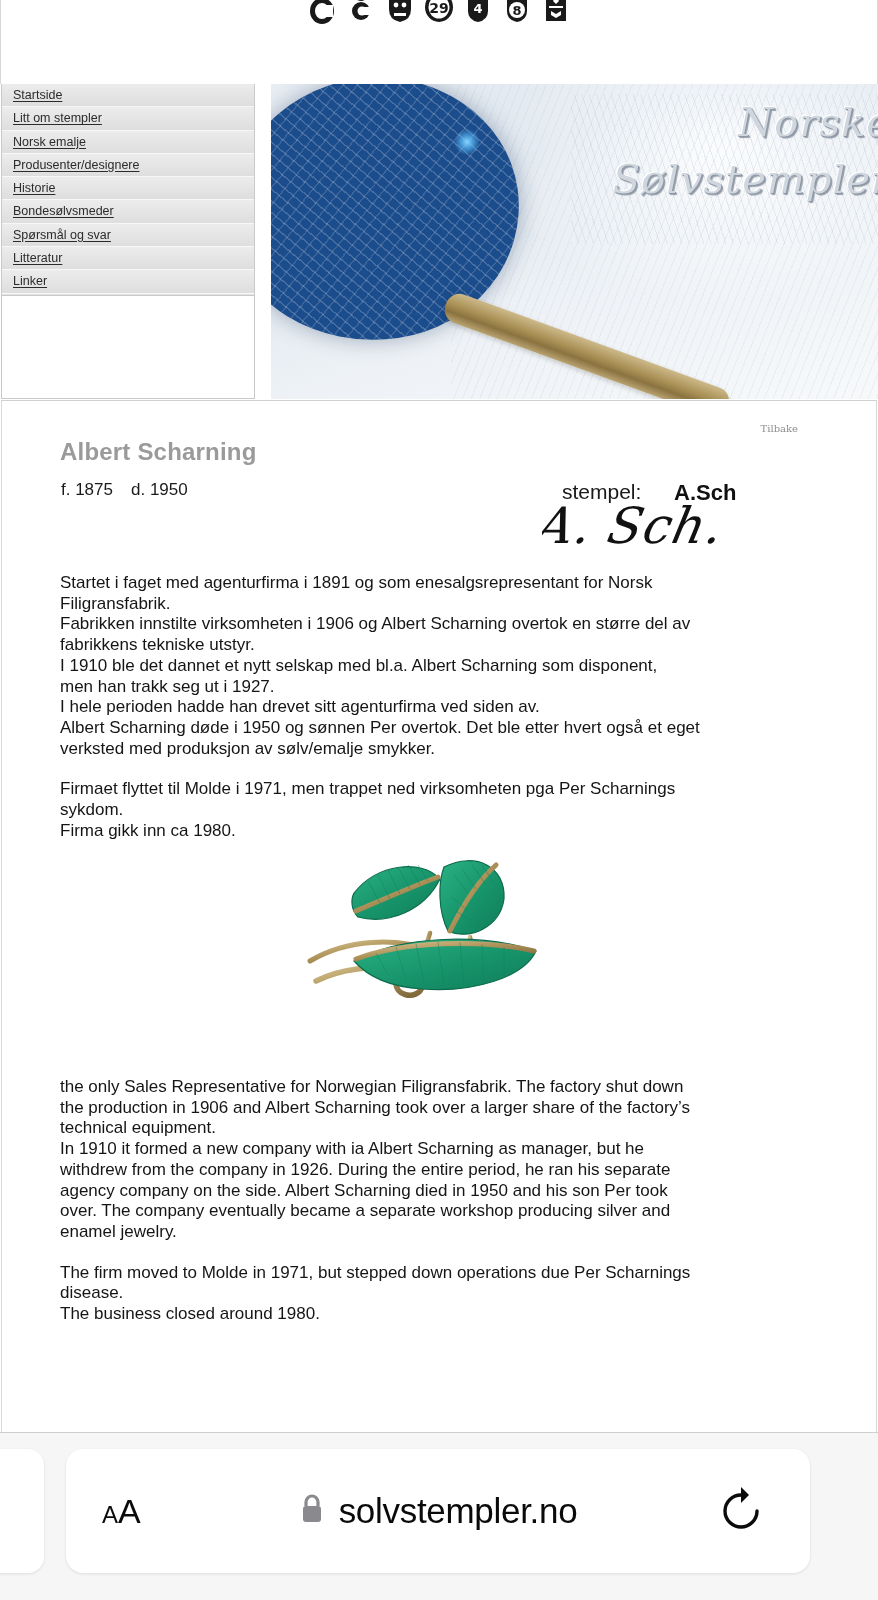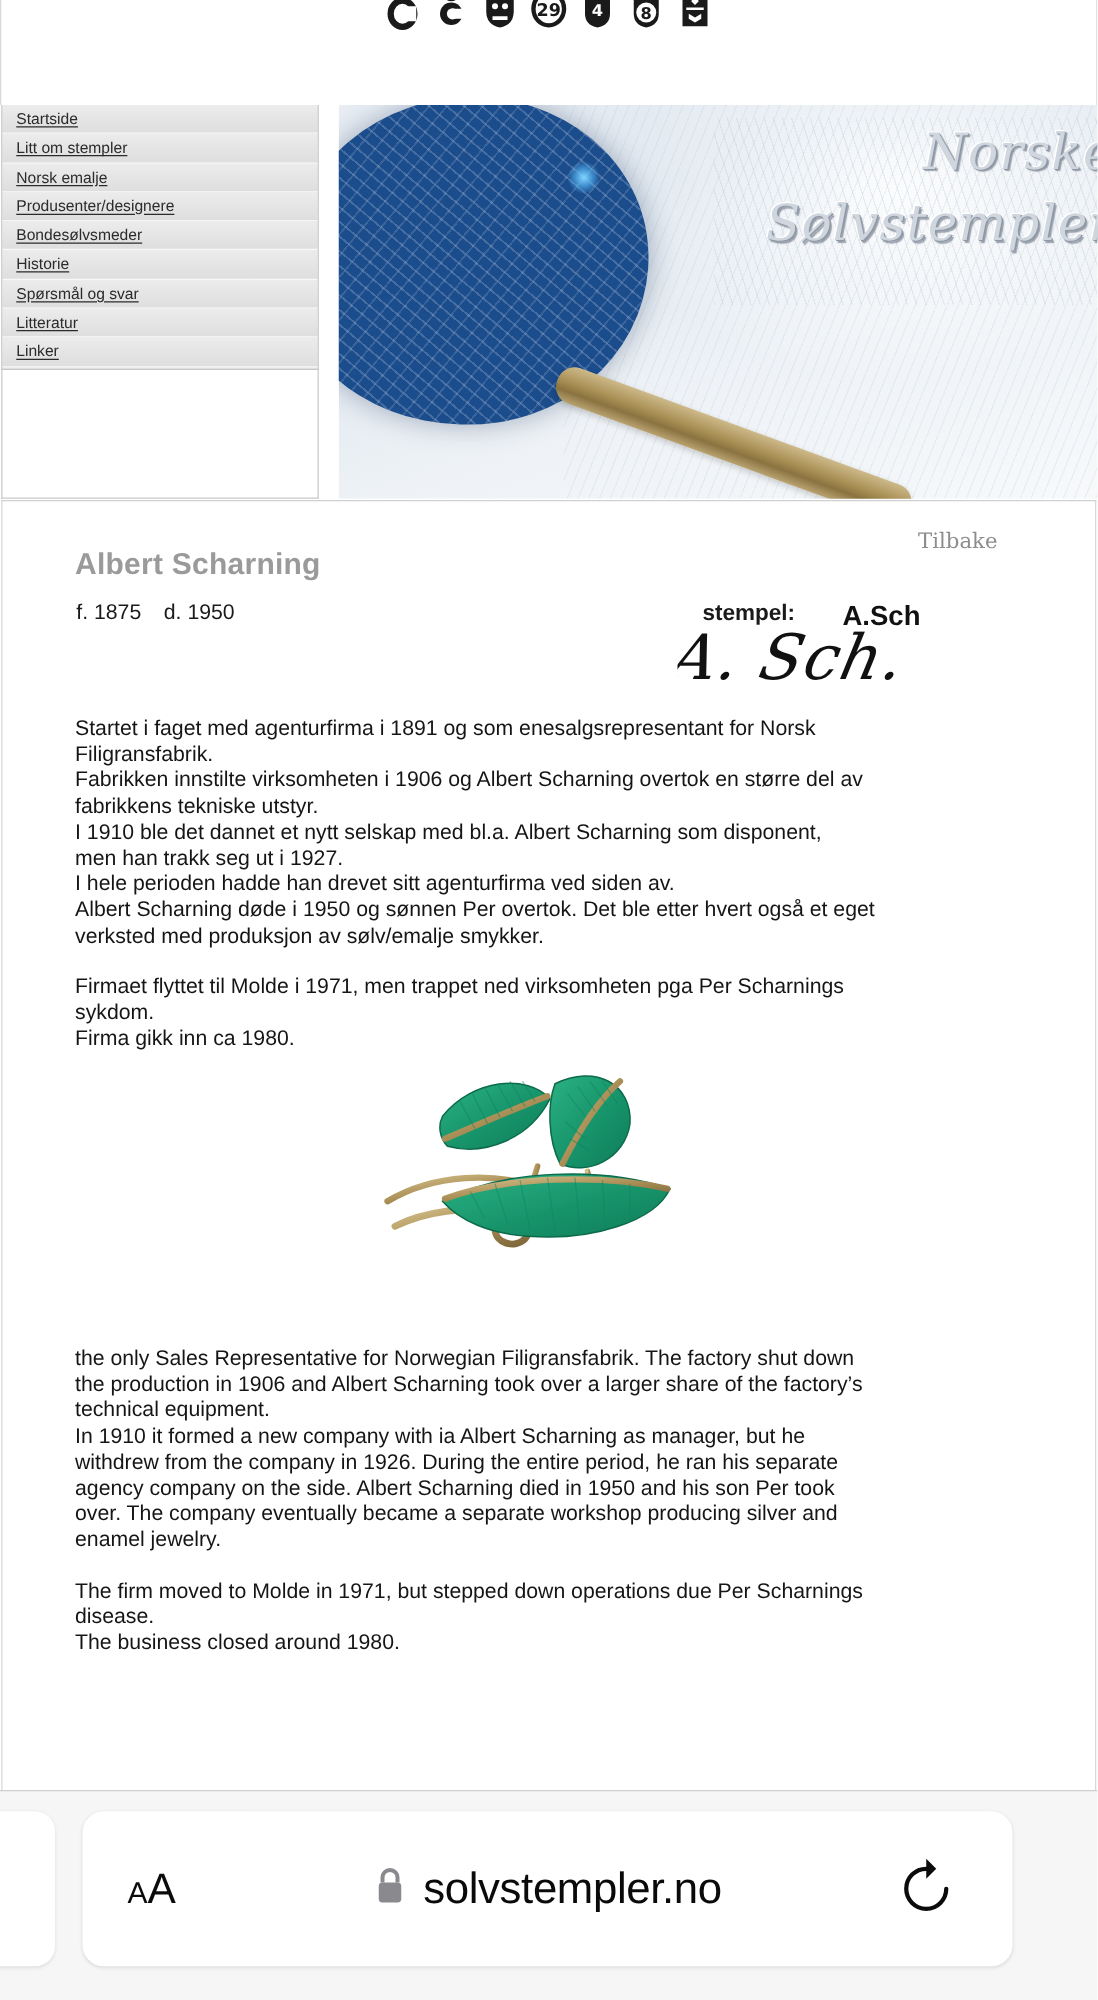--- a/index.html
+++ b/index.html
@@ -210,21 +210,21 @@
     border-top: 1px solid #d0d0d0;
     border-left: 1px solid #d8d8d8;
     border-right: 1px solid #d8d8d8;
     overflow: hidden;
   }
 
   .tilbake {
     position: absolute;
     right: 78px; top: 22px;
     font-family: "DejaVu Serif", serif;
-    font-size: 17px;
+    font-size: 10px;
     color: #8d8d8d;
     cursor: pointer;
   }
 
   .person-name {
     position: absolute;
     left: 58px; top: 37px;
     font-size: 24px;
     font-weight: bold;
     color: #9a9a9a;
@@ -235,23 +235,22 @@
     position: absolute;
     left: 59px; top: 79px;
     font-size: 17px;
     color: #1a1a1a;
   }
   .life-dates .d { margin-left: 18px; margin-top: 19px; }
 
   .stempel-label {
     position: absolute;
     left: 560px; top: 79px;
-    font-size: 18px;
+    font-size: 21px;
     color: #1a1a1a;
-    font-weight: bold;
   }
   .stempel-value {
     position: absolute;
     left: 672px; top: 79px;
     font-size: 22px;
     font-weight: bold;
     color: #111111;
   }
 
   .signature-img {
@@ -429,22 +428,22 @@
       </div>
     </div>
 
     <div class="header-region">
 
       <nav class="sidebar">
         <a class="nav-item"><span>Startside</span></a>
         <a class="nav-item"><span>Litt om stempler</span></a>
         <a class="nav-item"><span>Norsk emalje</span></a>
         <a class="nav-item"><span>Produsenter/designere</span></a>
+        <a class="nav-item"><span>Historie</span></a>
         <a class="nav-item"><span>Bondesølvsmeder</span></a>
-        <a class="nav-item"><span>Historie</span></a>
         <a class="nav-item"><span>Spørsmål og svar</span></a>
         <a class="nav-item"><span>Litteratur</span></a>
         <a class="nav-item"><span>Linker</span></a>
       </nav>
 
       <div class="sidebar-spacer"></div>
 
       <div class="banner">
         <div class="banner-inner"></div>
         <div class="banner-texture"></div>

